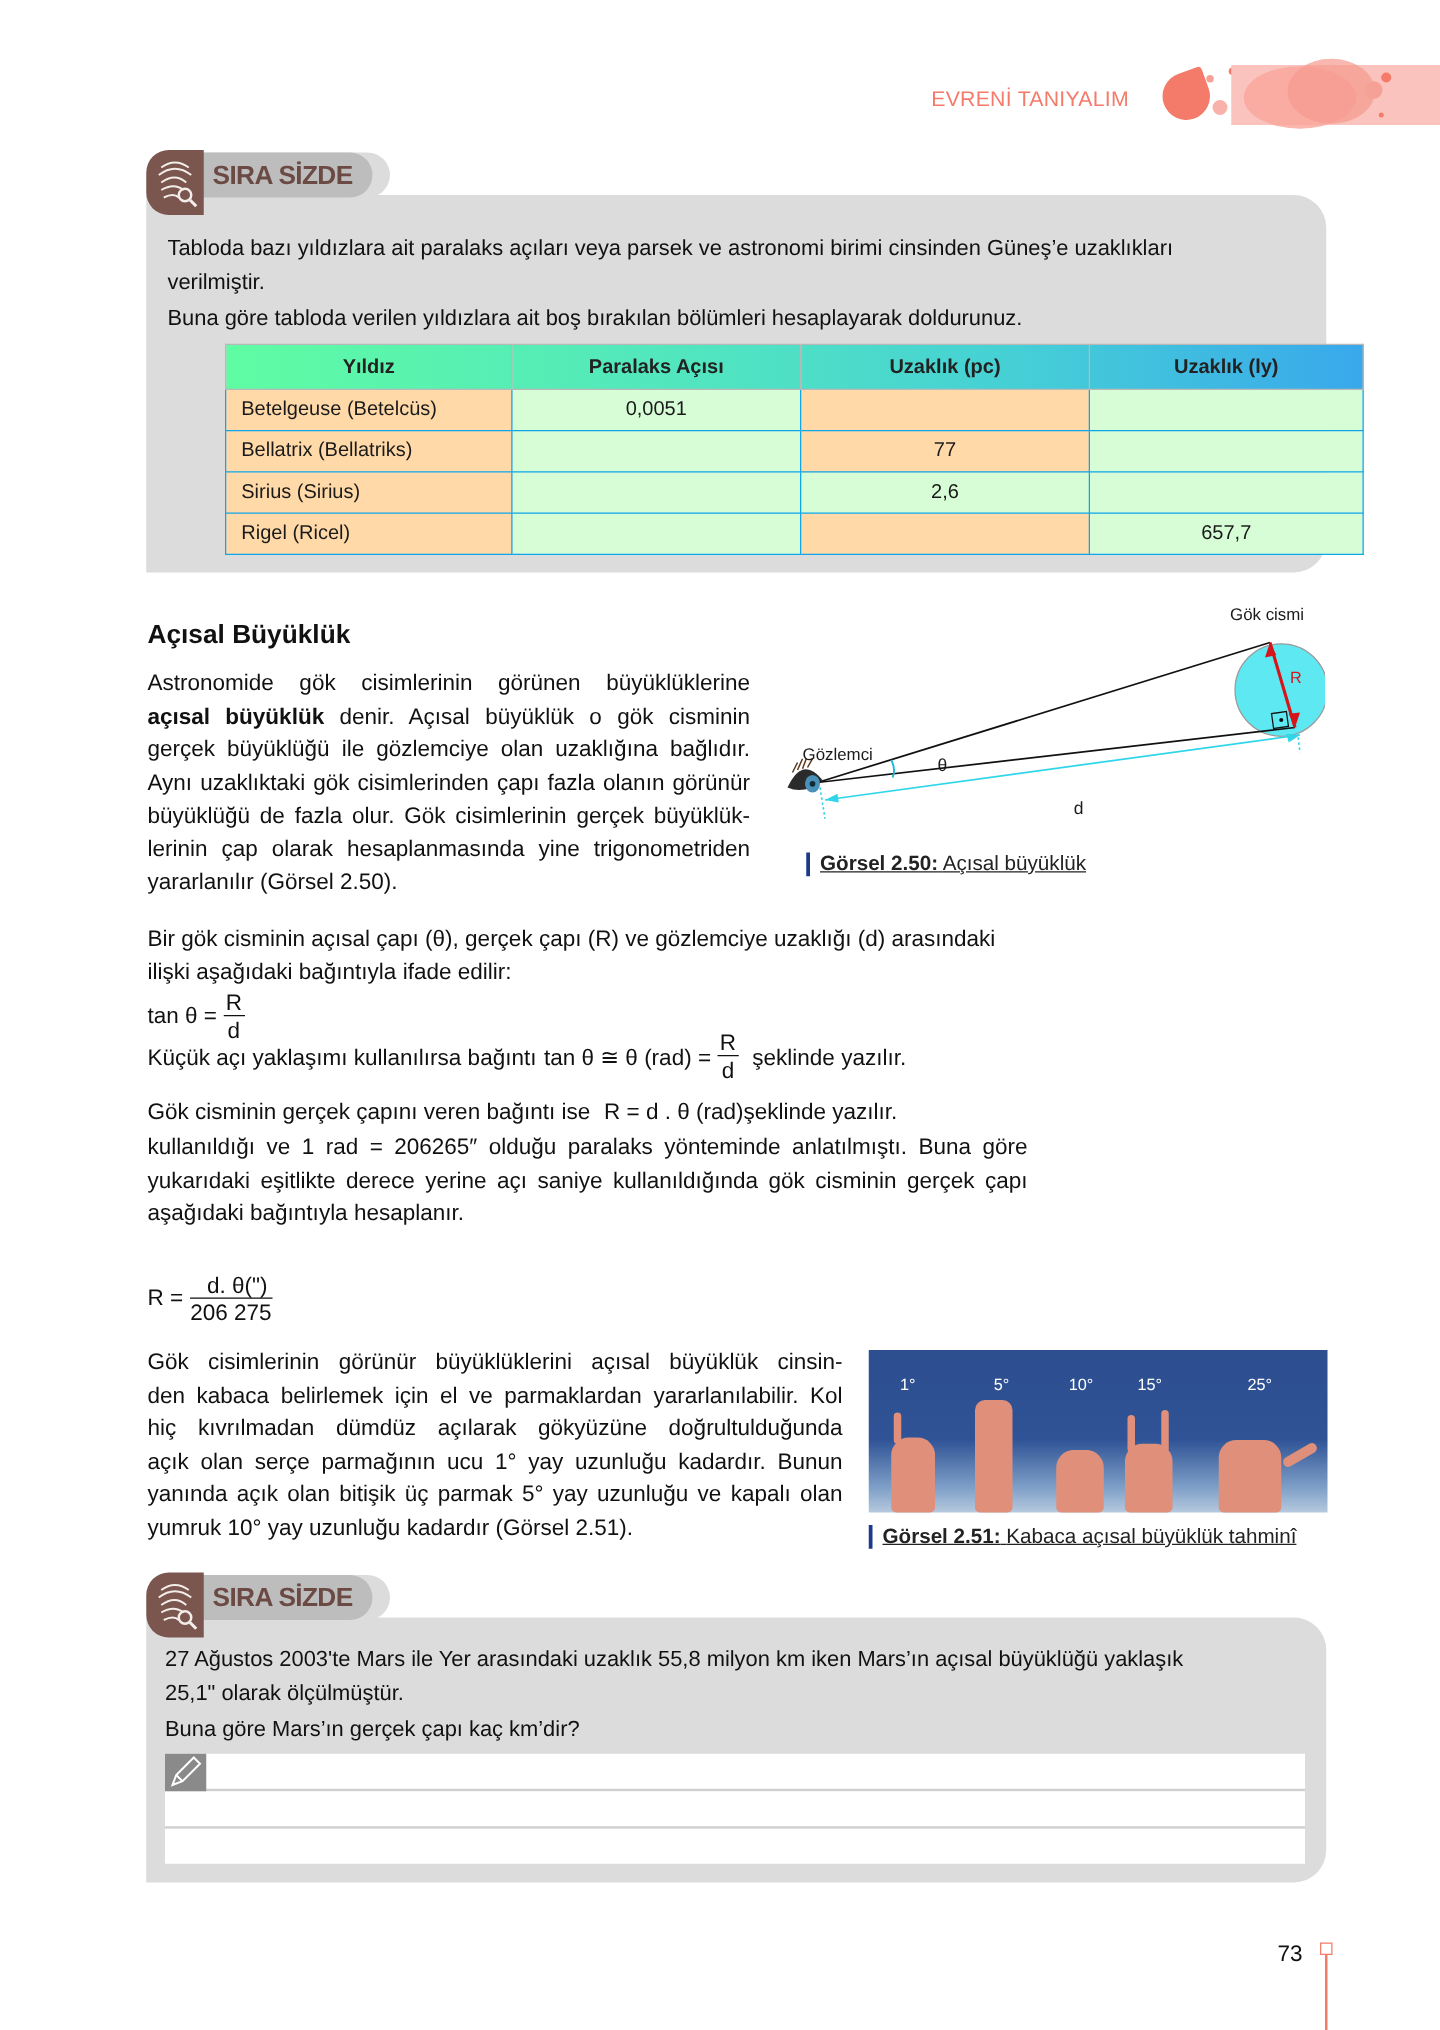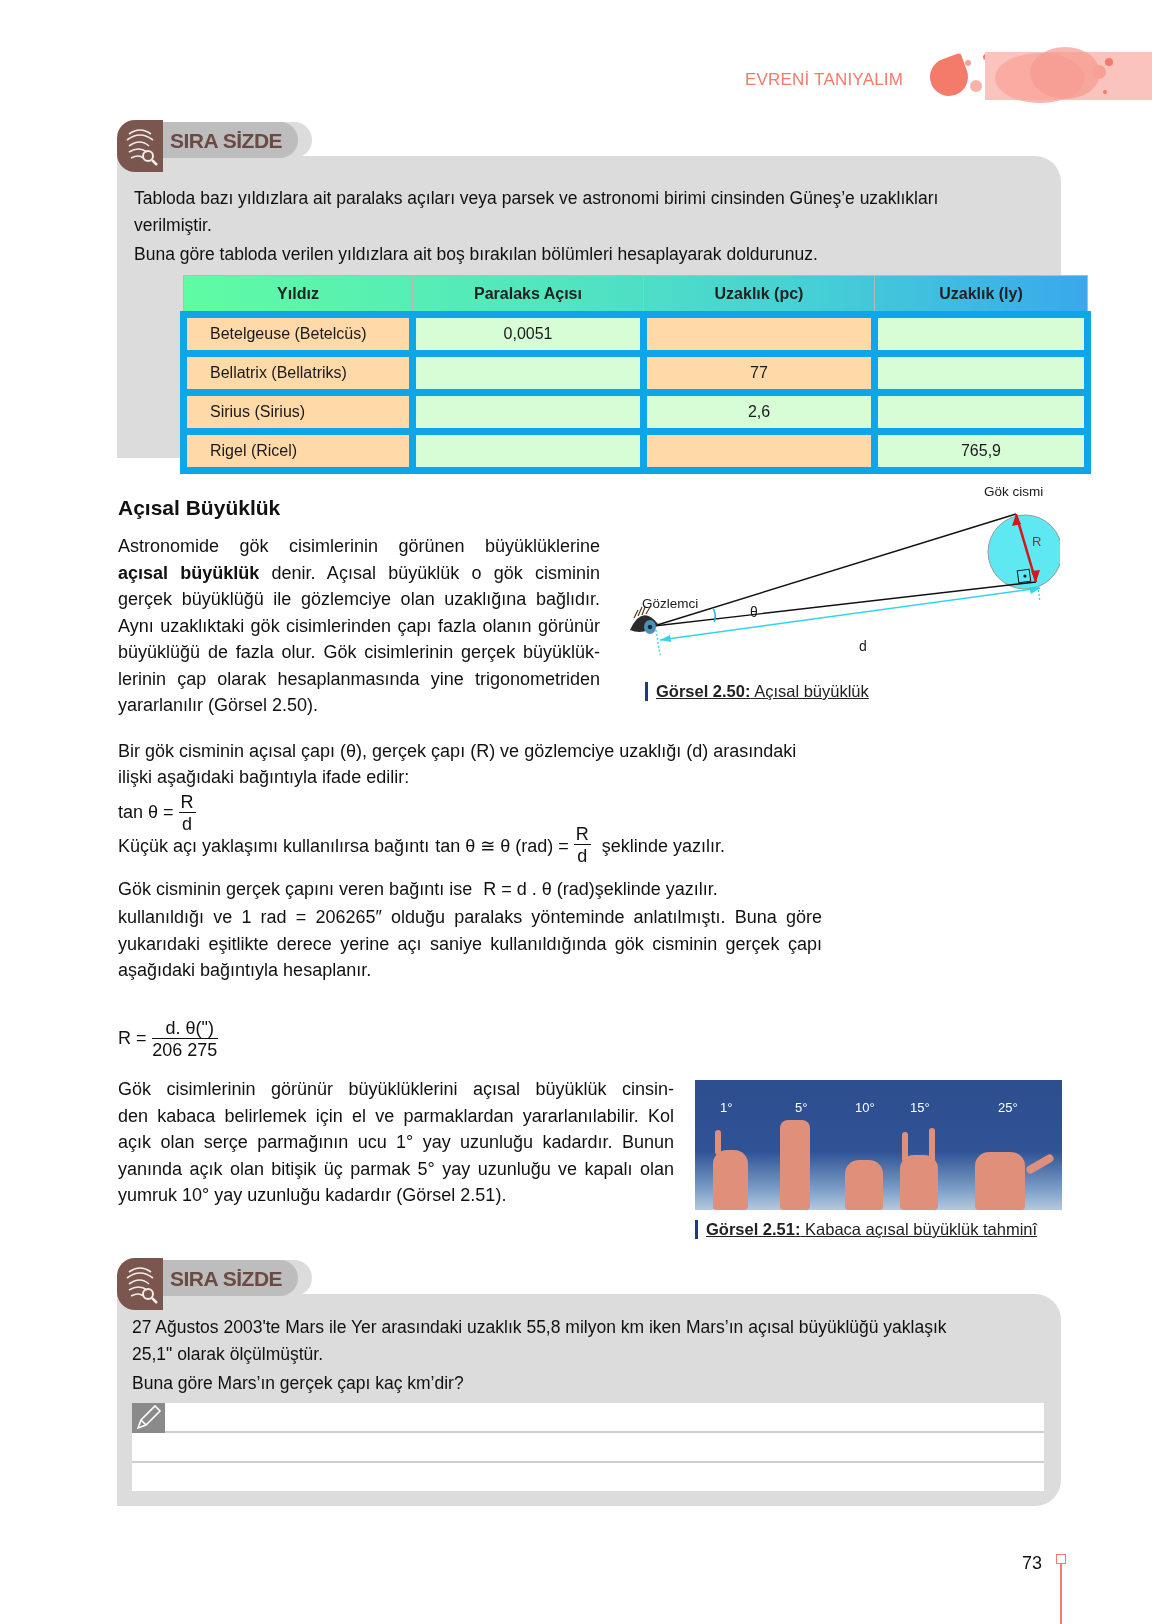--- a/index.html
+++ b/index.html
@@ -13,21 +13,21 @@
   .sira-tab { height:36px; border-radius:0 20px 20px 0; background:#bdbdbd; }
   .sira-tab2 { height:36px; border-radius:0 20px 20px 0; background:#dcdcdc; }
   .sira-icon { width:46px; height:52px; background:#7a564e; border-radius:18px 0 0 18px; }
   .sira-label { font-size:21px; font-weight:bold; color:#6b4a44; letter-spacing:-0.5px; }
   .panel { background:#dcdcdc; border-radius:0 26px 26px 0; }
   .ptext { font-size:17.5px; line-height:27px; color:#111; }
   .bold { font-weight:normal; }
   
   table.stars { border-collapse:collapse; position:absolute; left:134px; top:275px; width:911px; font-size:16px;margin-left:46px; }
   table.stars th { height:33px; font-weight:bold; color:#222; border:1px solid #b8b8b8; font-size:16px; }
-  table.stars td { height:32px; border:7px solid #0ea5e9; padding:0 23px; }
+  table.stars td { height:32px; border:1px solid #0ea5e9; padding:0 12px; }
   .c-name { background:#ffd9a8; text-align:left; }
   .c-green { background:#d6fdd6; text-align:center; }
   .c-orange { background:#ffd9a8; text-align:center; }
   
   .h2 { font-size:21px; font-weight:bold; color:#111; }
   .btext { font-size:18px; line-height:26.5px; color:#111; }
   .just { text-align:justify; }
   .frac { display:inline-block; vertical-align:middle; text-align:center; }
   .frac .num { display:block; border-bottom:1px solid #111; padding:0 2px; line-height:20px; }
   .frac .den { display:block; line-height:22px; }
@@ -103,21 +103,21 @@
   <tr>
     <td class="c-name">Sirius (Sirius)</td>
     <td class="c-green"></td>
     <td class="c-green">2,6</td>
     <td class="c-green"></td>
   </tr>
   <tr>
     <td class="c-name">Rigel (Ricel)</td>
     <td class="c-green"></td>
     <td class="c-orange"></td>
-    <td class="c-green">765,9</td>
+    <td class="c-green">657,7</td>
   </tr>
 </tbody>
   </table>
 
 <div class="abs h2" style="left:118px;top:496px;">Açısal Büyüklük</div>
 <div class="abs btext" style="left:118px;top:533px;width:482px;">
   <div class="just" style="text-align-last:justify;">Astronomide gök cisimlerinin görünen büyüklüklerine</div>
   <div class="just" style="text-align-last:justify;"><b>açısal büyüklük</b> <span>denir. Açısal büyüklük o gök cisminin</span></div>
   <div class="just" style="text-align-last:justify;">gerçek büyüklüğü ile gözlemciye olan uzaklığına bağlıdır.</div>
   <div class="just" style="text-align-last:justify;">Aynı uzaklıktaki gök cisimlerinden çapı fazla olanın görünür</div>
@@ -187,20 +187,21 @@
 </div>
 
 <div class="abs btext" style="left:118px;top:1018px;">
   <span>R =</span>
   <span class="frac"><span class="num" style="padding:0 4px 0 14px;">d. θ(")</span><span class="den">206 275</span></span>
 </div>
 
 <div class="abs btext" style="left:118px;top:1076px;width:556px;">
   <div class="just" style="text-align-last:justify;">Gök cisimlerinin görünür büyüklüklerini açısal büyüklük cinsin-</div>
   <div class="just" style="text-align-last:justify;">den kabaca belirlemek için el ve parmaklardan yararlanılabilir. Kol</div>
+  <div class="just" style="text-align-last:justify;">hiç kıvrılmadan dümdüz açılarak gökyüzüne doğrultulduğunda</div>
   <div class="just" style="text-align-last:justify;">açık olan serçe parmağının ucu 1° yay uzunluğu kadardır. Bunun</div>
   <div class="just" style="text-align-last:justify;">yanında açık olan bitişik üç parmak 5° yay uzunluğu ve kapalı olan</div>
   <div>yumruk 10° yay uzunluğu kadardır (Görsel 2.51).</div>
 </div>
 
 <div class="abs hands">
   <span class="deg" style="left:25px;">1°</span>
   <span class="deg" style="left:100px;">5°</span>
   <span class="deg" style="left:160px;">10°</span>
   <span class="deg" style="left:215px;">15°</span>

